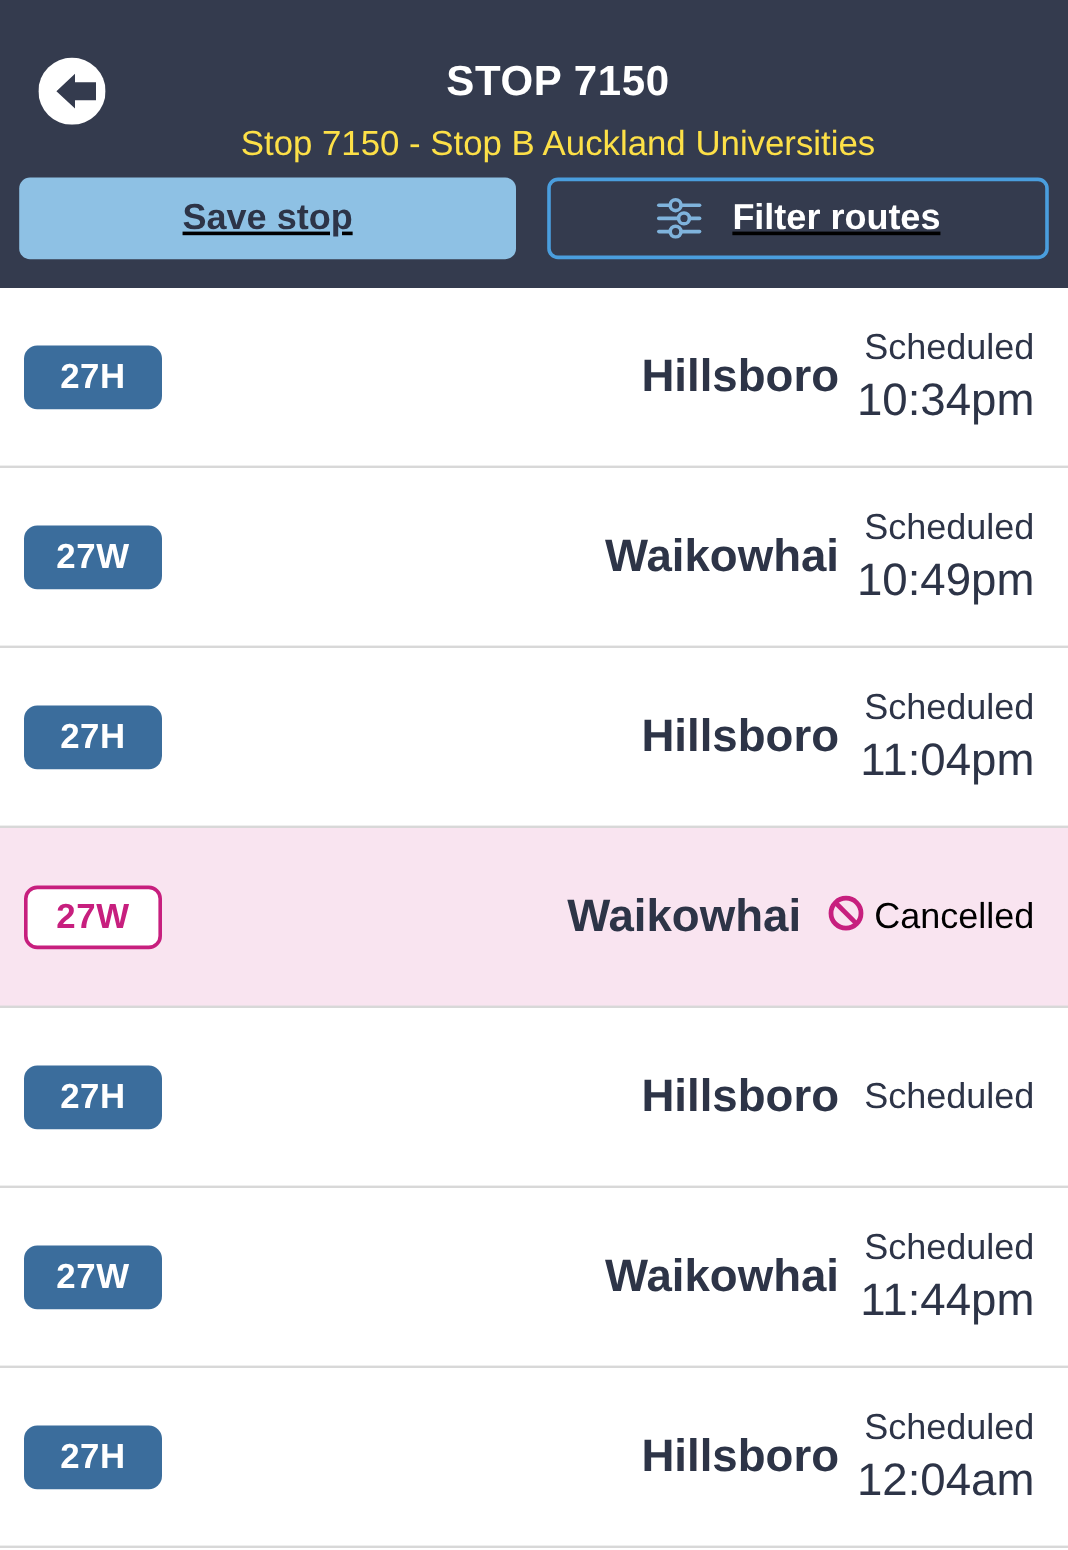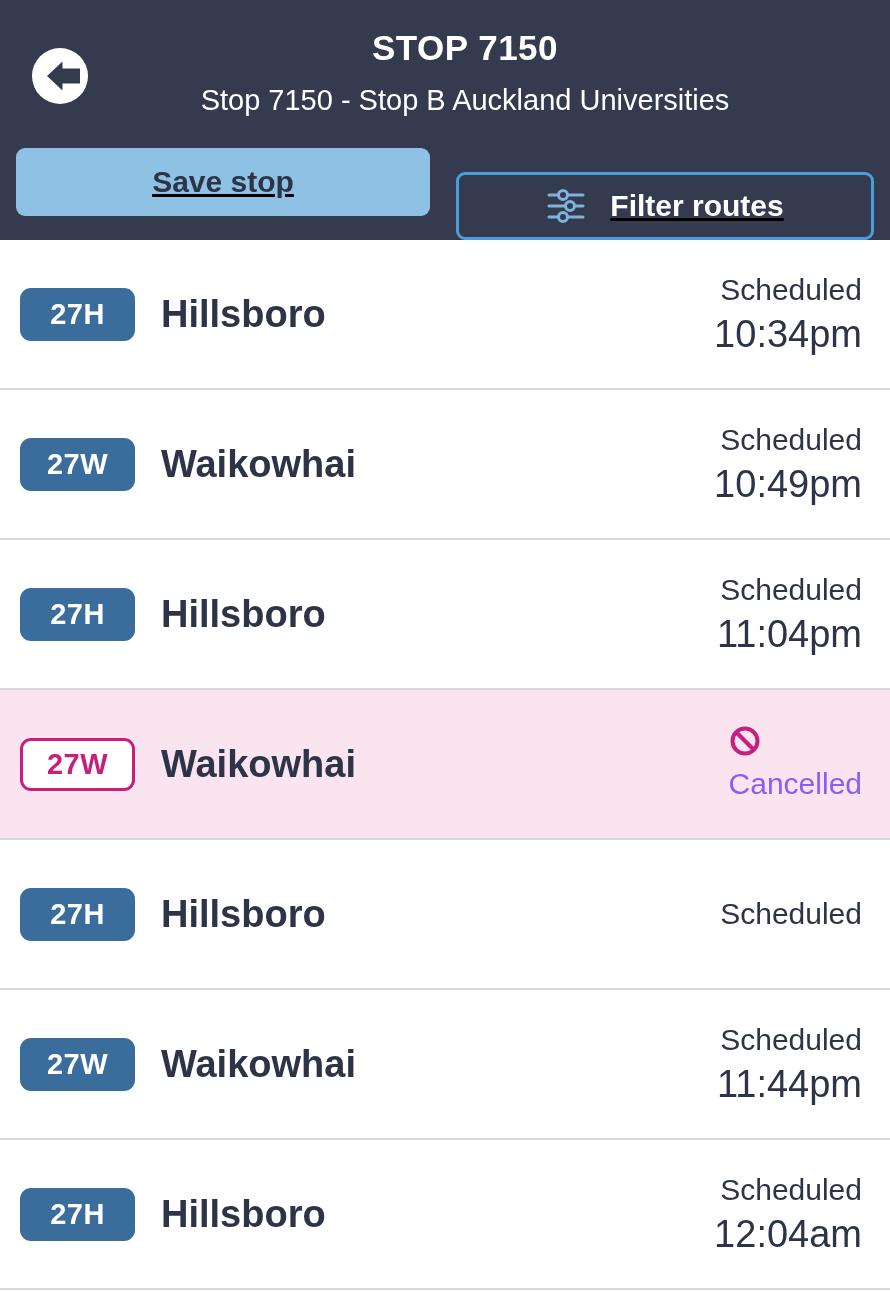--- a/index.html
+++ b/index.html
@@ -47,24 +47,25 @@
     padding-left: 110px;
     padding-right: 70px;
   }
 
   .stop-title {
     color: #ffffff;
     font-size: 35px;
     font-weight: bold;
     letter-spacing: 0.5px;
     line-height: 44px;
+    margin-top: 20px;
   }
 
   .stop-subtitle {
-    color: #ffffff;
+    color: #fde047;
     font-size: 29px;
     font-weight: normal;
     line-height: 44px;
     margin-top: 8px;
   }
 
   .header-actions {
     position: absolute;
     left: 0;
     right: 0;
@@ -93,21 +94,20 @@
     color: #2d3447;
     border: none;
   }
 
   .btn-filter {
     flex: 1 1 auto;
     background: transparent;
     color: #ffffff;
     border: 3px solid #4a9ede;
     gap: 24px;
-    margin-top: 24px;
   }
 
   .filter-icon { width: 40px; height: 34px; display: block; flex: 0 0 auto; }
 
   
   .departure-list {
     flex: 1 1 auto;
     background: #ffffff;
     overflow: hidden;
   }
@@ -146,20 +146,21 @@
   }
 
   .destination {
     flex: 1 1 auto;
     font-size: 38px;
     font-weight: bold;
     color: #2d3447;
     padding-left: 26px;
     white-space: nowrap;
     overflow: hidden;
+    text-align: right;
   }
 
   .time-block {
     flex: 0 0 auto;
     text-align: right;
     display: flex;
     flex-direction: column;
     align-items: flex-end;
     gap: 2px;
   }
@@ -167,21 +168,21 @@
   .status-line {
     display: flex;
     gap: 8px;
     font-size: 30px;
     font-weight: normal;
     color: #2d3447;
     line-height: 38px;
     margin-left: 21px;
   }
 
-  .row.cancelled .status-line { color: #8b5cf6; flex-direction: column; }
+  .row.cancelled .status-line { color: #000000; }
 
   .cancel-icon { width: 32px; height: 32px; display: block; flex: 0 0 auto; }
 
   .time-value {
     font-size: 38px;
     font-weight: normal;
     color: #2d3447;
     line-height: 46px;
   }
 </style>

